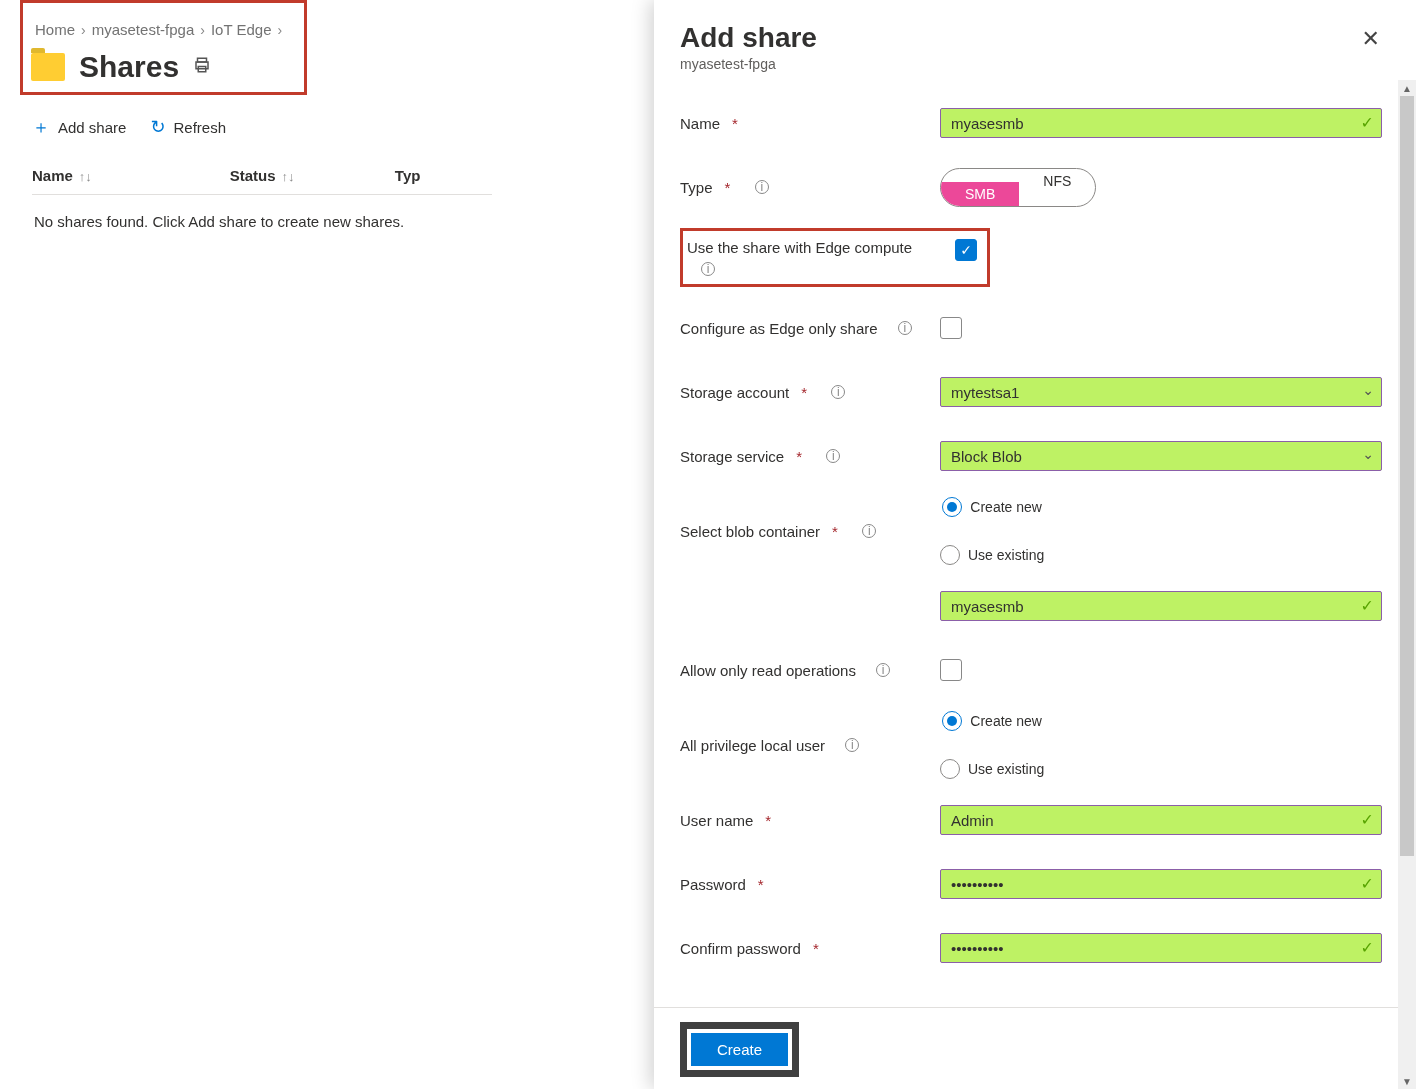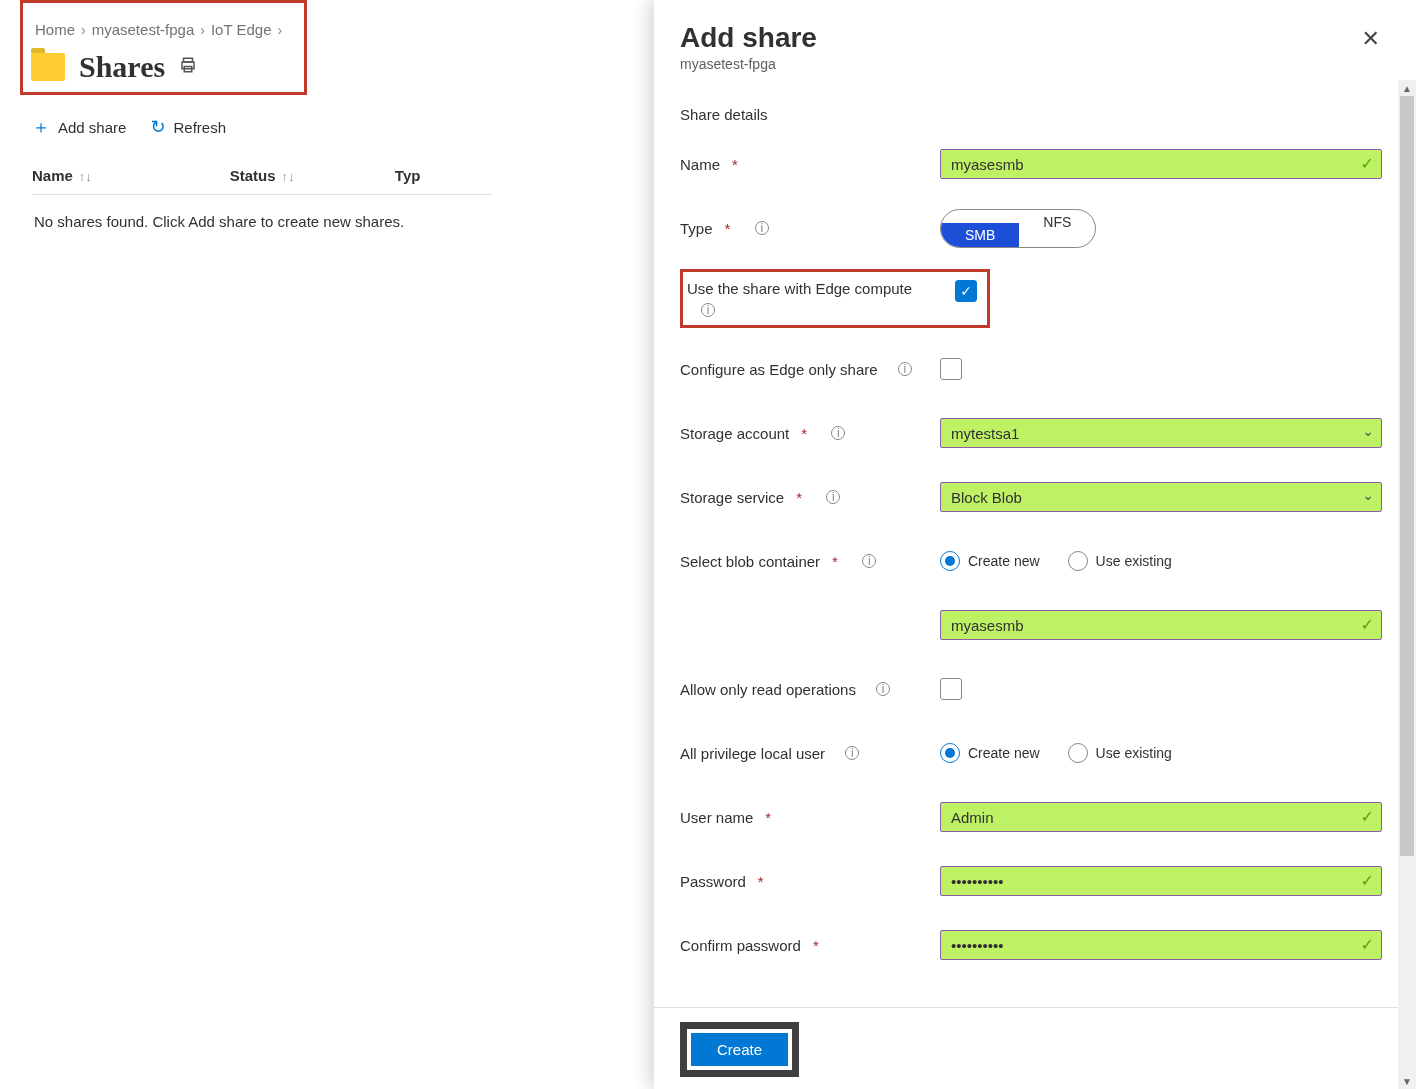--- a/index.html
+++ b/index.html
@@ -7,21 +7,21 @@
   body { width: 1416px; height: 1089px; overflow: hidden; position: relative; }
 
   
   .main { position: absolute; left: 0; top: 0; right: 0; bottom: 0; padding: 0 0 0 20px; }
 
   .breadcrumb-wrap { position: relative; margin: 10px 0 0 0; }
   .breadcrumb-inner { display: inline-flex; align-items: center; gap: 6px; padding: 8px 12px 8px 12px; }
   .breadcrumb-link { color: #737373; text-decoration: none; font-size: 15px; }
   .breadcrumb-sep { color: #888; font-size: 14px; }
 
-  .title-inner { display: inline-flex; align-items: center; gap: 14px; padding: 4px 20px 8px 8px; font-family: Liberation Serif, serif; }
+  .title-inner { display: inline-flex; align-items: center; gap: 14px; padding: 4px 20px 8px 8px; }
   .folder-icon { width: 34px; height: 28px; background: #ffcd32; display: inline-block; border-radius: 2px; position: relative; }
   .folder-icon::before { content: ""; position: absolute; top: -5px; left: 0; width: 14px; height: 5px; background: #e0b82e; border-radius: 2px 2px 0 0; }
   .page-title { font-size: 30px; font-weight: 600; }
   .print-icon { font-size: 18px; color: #555; cursor: pointer; }
 
   .highlight-box { border: 3px solid #c13b2b; display: inline-block; padding-right: 10px; }
 
   .toolbar { display: flex; align-items: center; gap: 24px; margin: 20px 0 0 12px; }
   .tool-link { display: inline-flex; align-items: center; gap: 8px; color: #323130; cursor: pointer; font-size: 15px; }
   .tool-link .glyph { color: #0078d4; font-size: 18px; }
@@ -50,28 +50,28 @@
   .info { font-size: 12px; color: #888; border: 1px solid #888; border-radius: 50%; width: 14px; height: 14px; display: inline-flex; align-items: center; justify-content: center; }
 
   .text-input, .select-input { flex: 1; height: 30px; border: 1px solid #8b5fa8; border-radius: 2px; padding: 0 32px 0 10px; font-size: 15px; font-family: inherit; color: #323130; background: #bef264; }
   .input-wrap { flex: 1; position: relative; display: flex; }
   .input-valid { position: absolute; right: 8px; top: 5px; color: #57a300; font-size: 16px; }
   .chevron { position: absolute; right: 8px; top: 5px; color: #555; font-size: 14px; pointer-events: none; }
 
   
   .segmented { display: inline-flex; border: 1px solid #8a8886; border-radius: 999px; overflow: hidden; }
   .seg-item { padding: 4px 24px; font-size: 14px; cursor: pointer; }
-  .seg-item.active { background: #1d4ed8; color: #fff; margin-top: 13px; }
+  .seg-item.active { background: #ec4899; color: #fff; margin-top: 13px; }
 
   
   .checkbox { width: 22px; height: 22px; border: 1px solid #888; border-radius: 3px; display: inline-flex; align-items: center; justify-content: center; cursor: pointer; }
   .checkbox.checked { background: #0078d4; border-color: #0078d4; color: #fff; }
 
   
-  .radio-group { display: flex; align-items: center; gap: 28px; }
+  .radio-group { display: flex; align-items: center; gap: 28px; flex-direction: column; }
   .radio { display: inline-flex; align-items: center; gap: 8px; cursor: pointer; }
   .radio-circle { width: 20px; height: 20px; border: 1px solid #8a8886; border-radius: 50%; display: inline-flex; align-items: center; justify-content: center; }
   .radio.selected .radio-circle { border-color: #0078d4; }
   .radio.selected .radio-circle::after { content: ""; width: 10px; height: 10px; background: #0078d4; border-radius: 50%; }
 
   .edge-highlight { border: 3px solid #c13b2b; padding: 8px 10px 8px 4px; display: inline-flex; align-items: flex-start; gap: 12px; }
 
   .blade-footer { flex-shrink: 0; border-top: 1px solid #e1dfdd; margin: 0 -26px; padding: 14px 26px 12px 26px; display: flex; }
   .btn-primary { background: #0078d4; color: #fff; border: none; padding: 8px 26px; font-size: 15px; cursor: pointer; }
   .btn-highlight { border: 7px solid #404040; padding: 4px; display: inline-block; }
@@ -139,21 +139,20 @@
 
 <div class="blade">
   <div class="blade-header">
     <div class="blade-title">Add share</div>
     <div class="blade-subtitle">myasetest-fpga</div>
     <span class="close-btn">✕</span>
   </div>
 
   <div class="form-body">
 
-    <div class="section-title">Share details</div>
 
     
     <div class="field-row">
       <div class="field-label">
           <span>Name</span>
           <span class="req">*</span>
         </div>
       <div class="input-wrap">
         <input class="text-input" value="myasesmb" style="">
         <span class="input-valid">✓</span>

